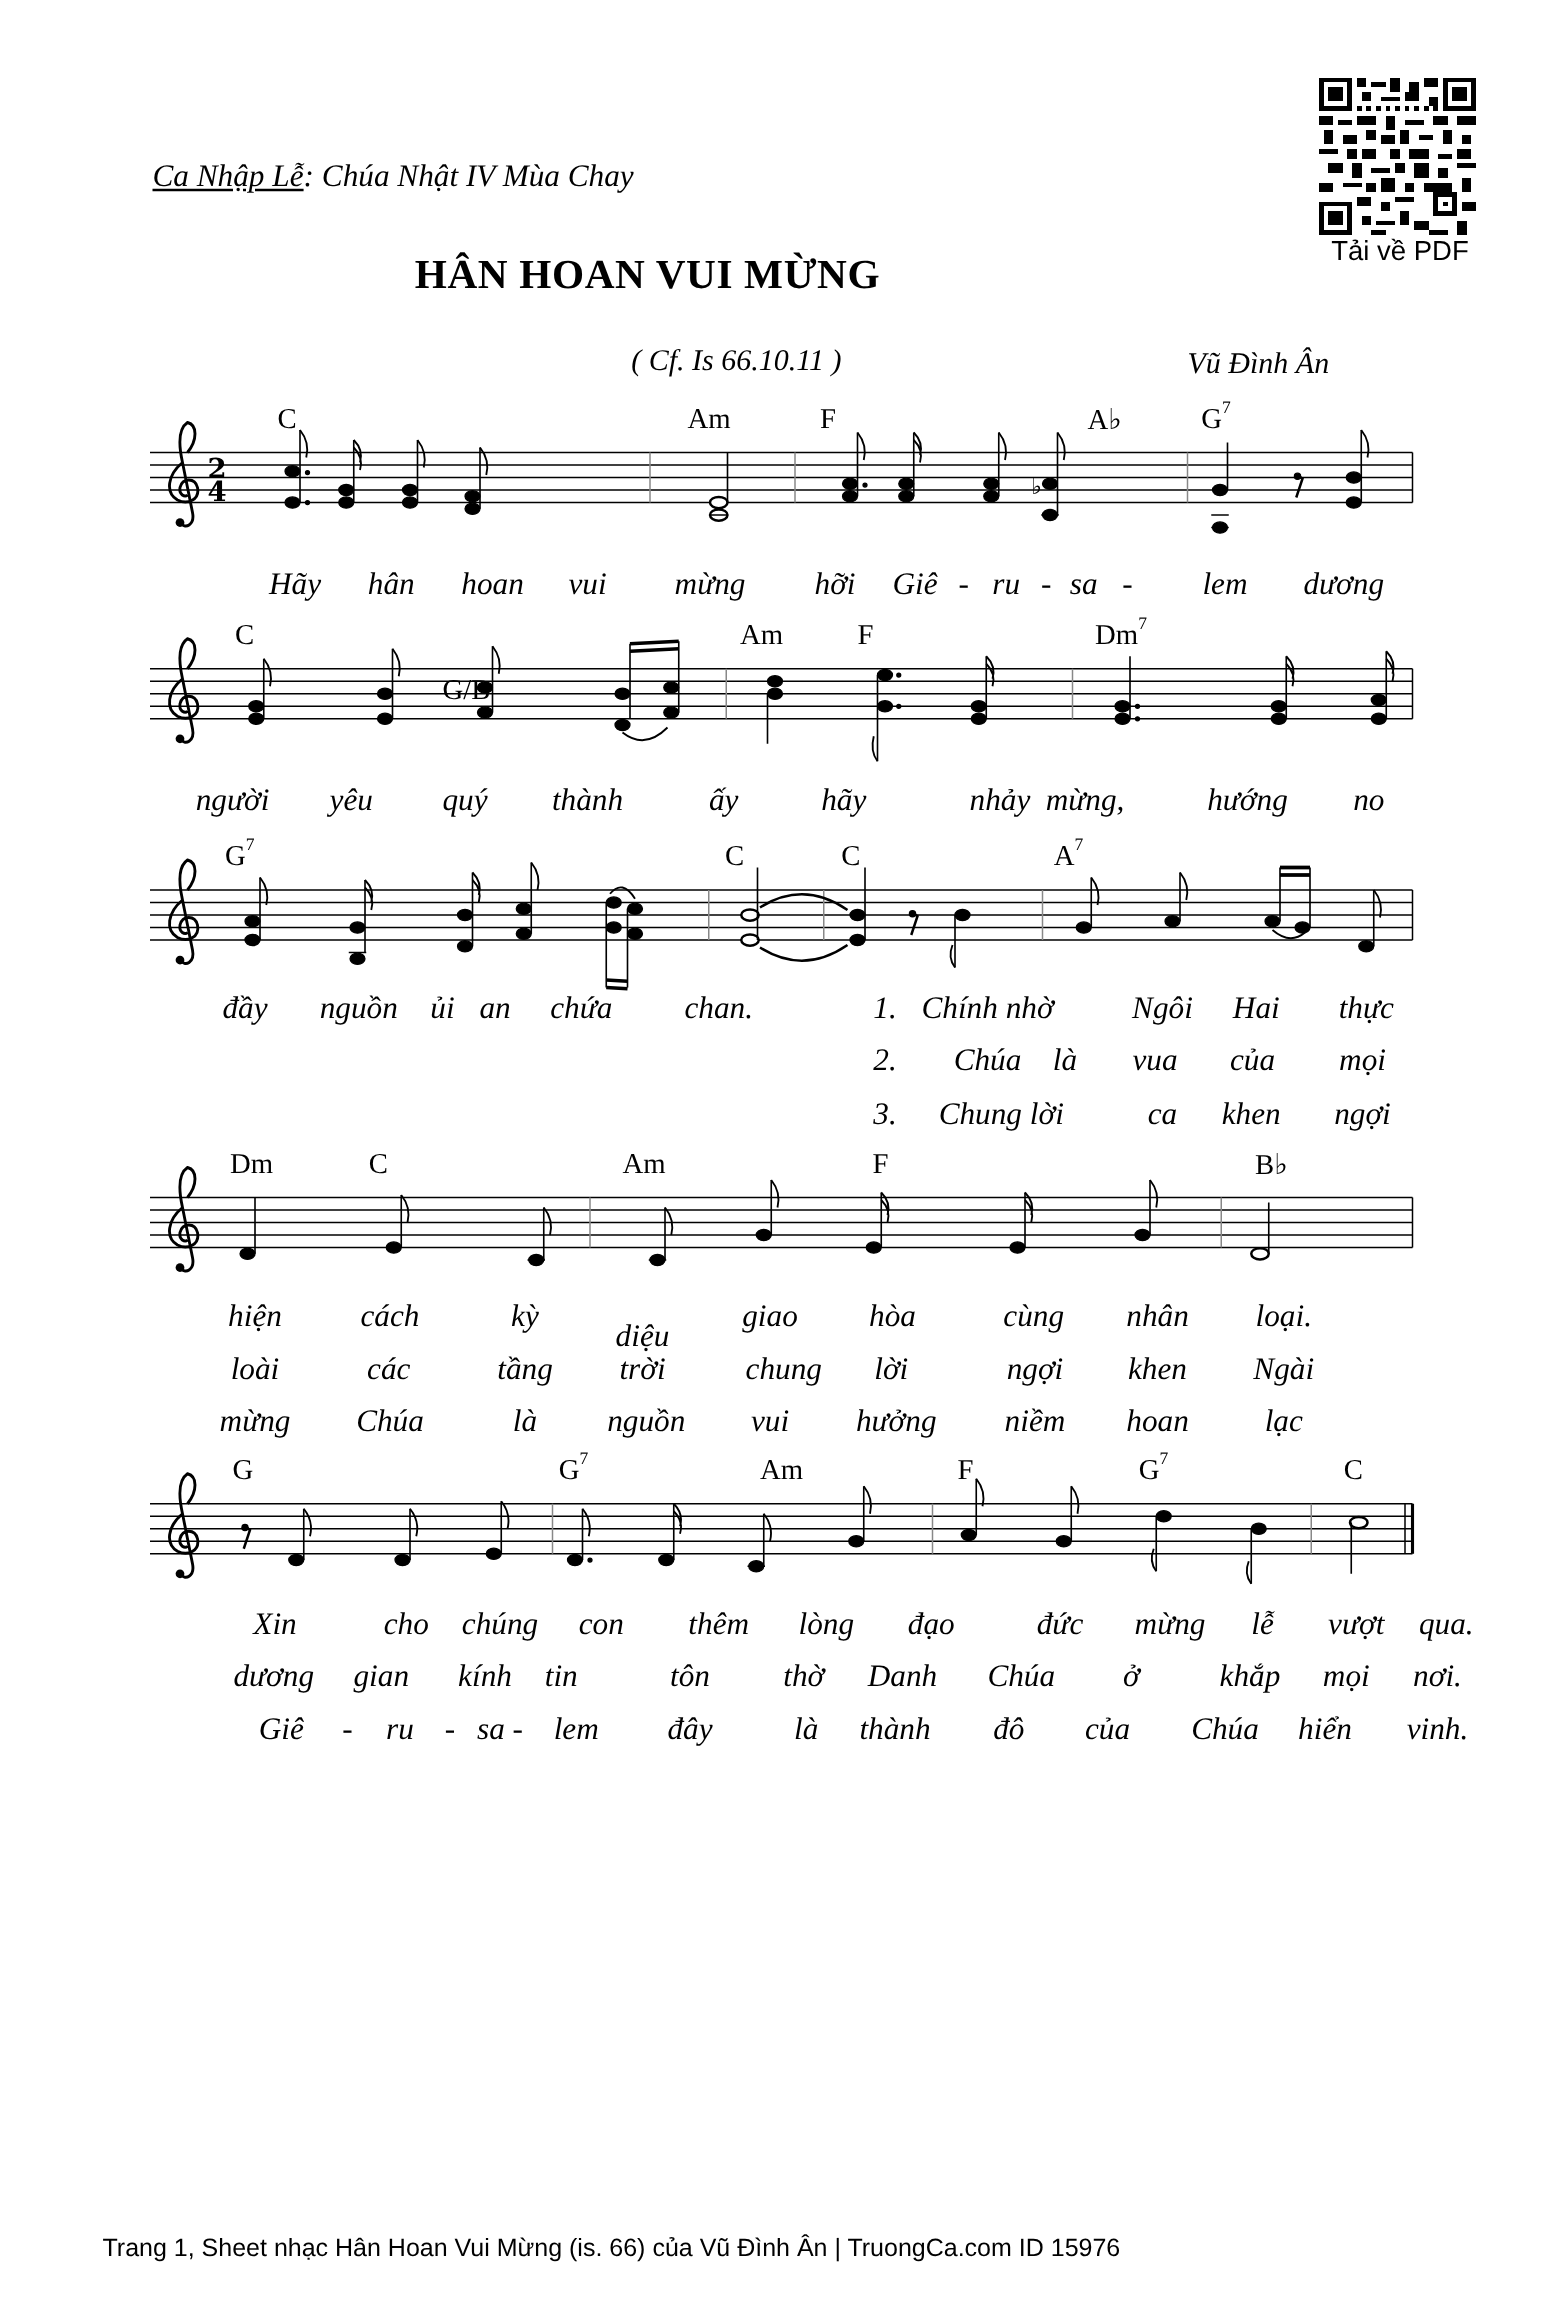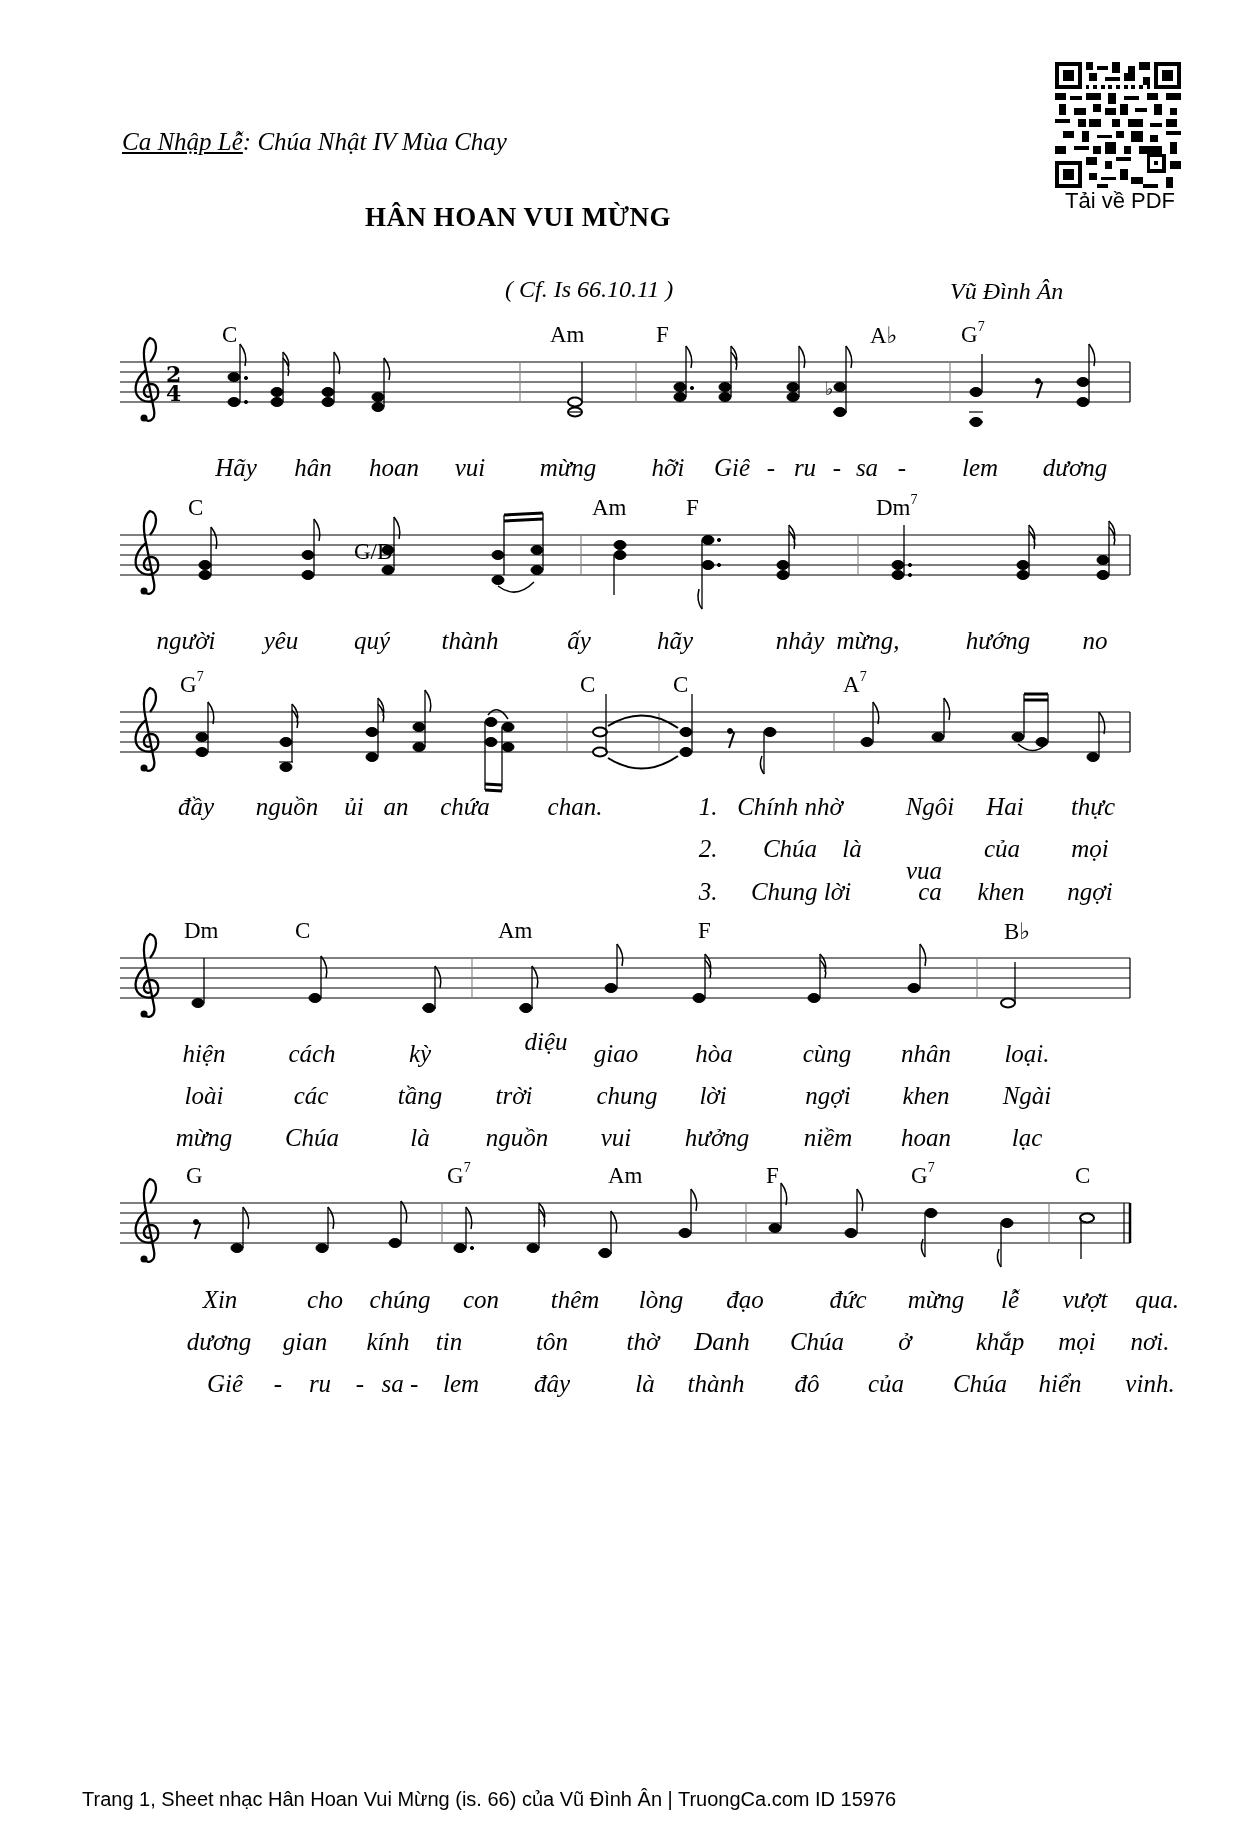--- a/index.html
+++ b/index.html
@@ -1,20 +1,20 @@
 <!DOCTYPE html>
 <html><head>
 <meta charset="utf-8">
 <style>
   html,body{margin:0;padding:0;background:#fff;}
   body{width:1240px;height:1841px;position:relative;overflow:hidden;font-family:"DejaVu Serif",serif;color:#000;}
   .abs{position:absolute;}
   .subtitle{left:122px;top:128px;font-family:"Liberation Serif",serif;font-style:italic;font-size:25px;white-space:nowrap;}
   .subtitle .u{text-decoration:underline;}
-  .title{left:0;width:1112px;top:202px;text-align:center;font-family:"Liberation Serif",serif;font-weight:bold;font-size:27px;letter-spacing:0.5px;}
+  .title{left:0;width:1112px;top:202px;text-align:center;font-family:"Liberation Serif",serif;font-weight:bold;font-size:33px;letter-spacing:0.5px;}
   .title span{position:relative;left:-38px;}
   .ref{left:505px;top:276px;font-family:"Liberation Serif",serif;font-style:italic;font-size:24px;}
   .composer{left:950px;top:278px;font-family:"Liberation Serif",serif;font-style:italic;font-size:24px;}
   .qr{left:1052px;top:62px;width:132px;height:126px;}
   .qr-label{left:1050px;top:188px;width:140px;text-align:center;font-family:"Liberation Sans",sans-serif;font-size:22px;}
   .footer{left:82px;top:1788px;font-family:"Liberation Sans",sans-serif;font-size:20px;white-space:nowrap;}
   .lyric{position:absolute;font-family:"Liberation Serif",serif;font-style:italic;font-size:25px;white-space:nowrap;transform:translateX(-50%);}
   .chord{position:absolute;font-family:"Liberation Serif",serif;font-size:23px;white-space:nowrap;}
   .chord sup{font-size:14px;vertical-align:top;position:relative;top:-3px;}
   svg.staff{position:absolute;left:0;overflow:visible;}
@@ -498,32 +498,32 @@
     <span class="lyric" style="left: 465px; top: 793px;">chứa</span>
     <span class="lyric" style="left: 575px; top: 793px;">chan.</span>
     <span class="lyric" style="left: 708px; top: 793px;">1.</span>
     <span class="lyric" style="left: 790px; top: 793px;">Chính nhờ</span>
     <span class="lyric" style="left: 930px; top: 793px;">Ngôi</span>
     <span class="lyric" style="left: 1005px; top: 793px;">Hai</span>
     <span class="lyric" style="left: 1093px; top: 793px;">thực</span>
     <span class="lyric" style="left: 708px; top: 835px;">2.</span>
     <span class="lyric" style="left: 790px; top: 835px;">Chúa</span>
     <span class="lyric" style="left: 852px; top: 835px;">là</span>
-    <span class="lyric" style="left: 924px; top: 857px;">vua</span>
+    <span class="lyric" style="left: 924px; top: 835px;">vua</span>
     <span class="lyric" style="left: 1002px; top: 835px;">của</span>
     <span class="lyric" style="left: 1090px; top: 835px;">mọi</span>
     <span class="lyric" style="left: 708px; top: 878px;">3.</span>
     <span class="lyric" style="left: 801px; top: 878px;">Chung lời</span>
     <span class="lyric" style="left: 930px; top: 878px;">ca</span>
     <span class="lyric" style="left: 1001px; top: 878px;">khen</span>
     <span class="lyric" style="left: 1090px; top: 878px;">ngợi</span>
     <span class="lyric" style="left: 204px; top: 1040px;">hiện</span>
     <span class="lyric" style="left: 312px; top: 1040px;">cách</span>
     <span class="lyric" style="left: 420px; top: 1040px;">kỳ</span>
-    <span class="lyric" style="left: 514px; top: 1028px; margin-left: 32px;">diệu</span>
+    <span class="lyric" style="left: 514px; top: 1056px;">diệu</span>
     <span class="lyric" style="left: 616px; top: 1040px;">giao</span>
     <span class="lyric" style="left: 714px; top: 1040px;">hòa</span>
     <span class="lyric" style="left: 827px; top: 1040px;">cùng</span>
     <span class="lyric" style="left: 926px; top: 1040px;">nhân</span>
     <span class="lyric" style="left: 1027px; top: 1040px;">loại.</span>
     <span class="lyric" style="left: 204px; top: 1082px;">loài</span>
     <span class="lyric" style="left: 311px; top: 1082px;">các</span>
     <span class="lyric" style="left: 420px; top: 1082px;">tầng</span>
     <span class="lyric" style="left: 514px; top: 1082px;">trời</span>
     <span class="lyric" style="left: 627px; top: 1082px;">chung</span>

